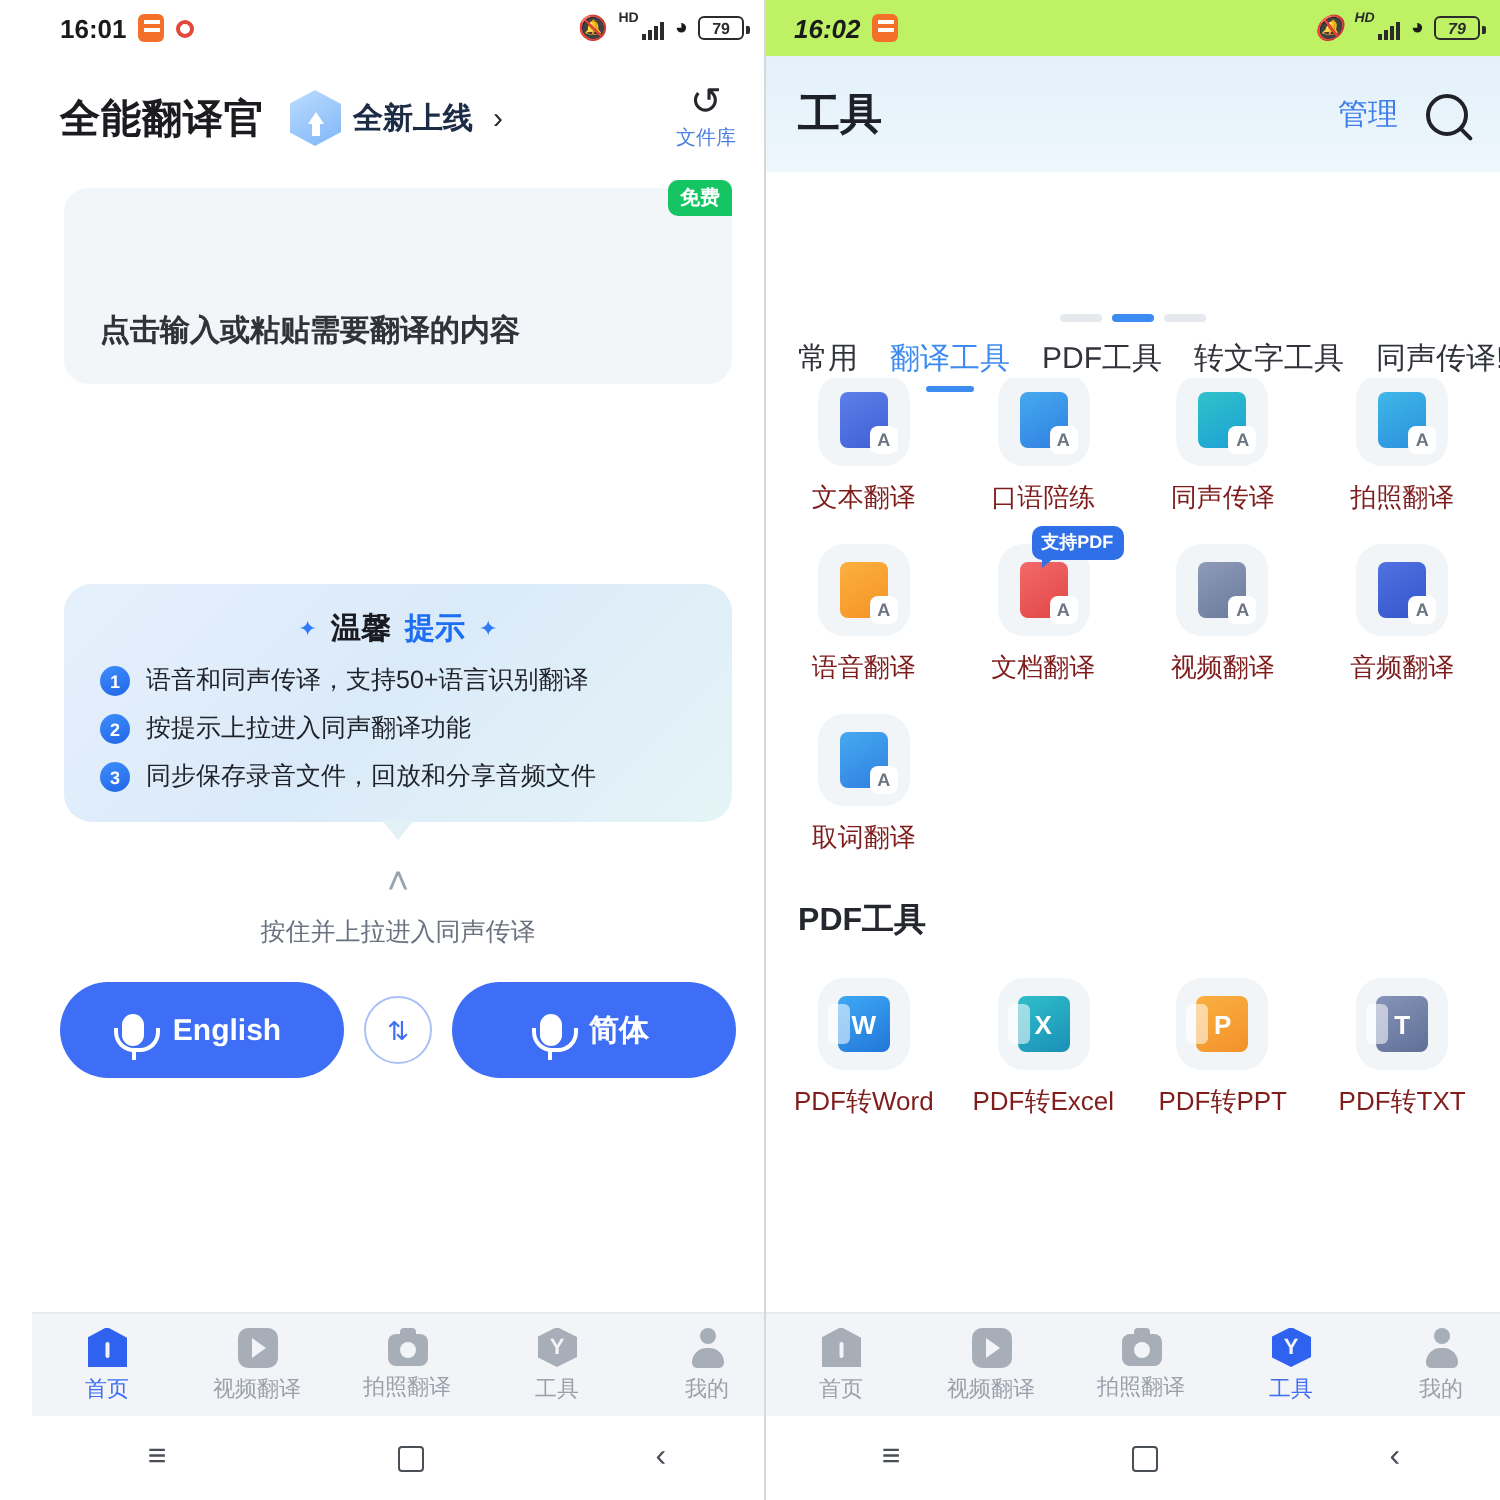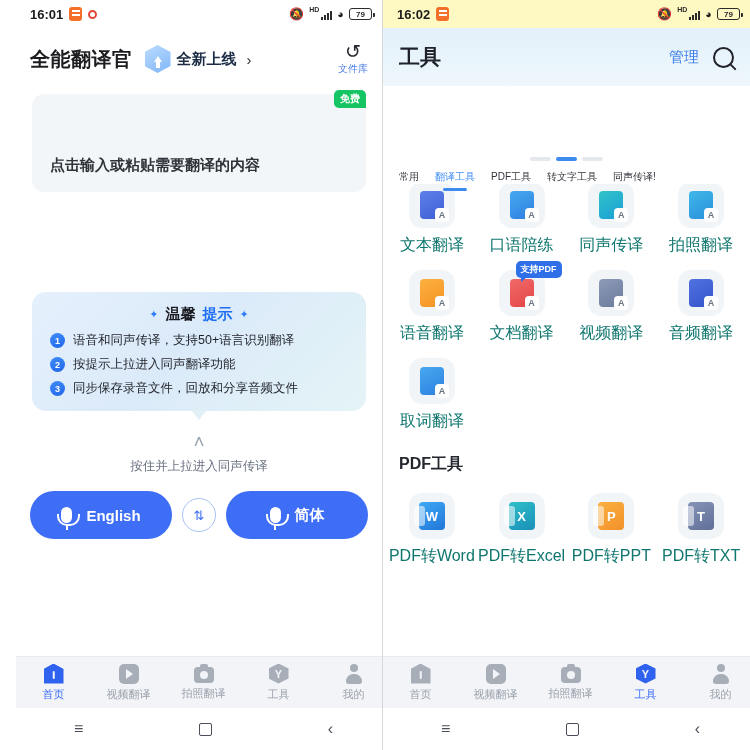--- a/index.html
+++ b/index.html
@@ -220,34 +220,34 @@
   .tools-title { font-size: 21px; font-weight: bold; color: #1e2128; }
   .tools-manage { margin-left: auto; font-size: 15px; color: #3d7ee8; }
   .tools-search {
     margin-left: 14px; width: 21px; height: 21px; border: 2.2px solid #202228;
     border-radius: 50%; position: relative;
   }
   .tools-search::after {
     content:""; position:absolute; right:-5px; bottom:-3px; width:8px; height:2.2px;
     background:#202228; transform: rotate(45deg); border-radius:2px;
   }
-  .statusbar.tinted { background: #fef9c3; }
+  .statusbar.tinted { background: #bef264; font-style: italic; }
 
   
   .pager { display: flex; justify-content: center; gap: 5px; margin-top: 71px; }
   .pager i { width: 21px; height: 4px; border-radius: 2px; background: #e5e8ec; display: block; }
   .pager i.on { background: #3d8bf0; }
 
   .cat-tabs {
     display: flex; align-items: flex-start; padding: 0 10px;
     margin-top: 9px; gap: 4px; position: relative; z-index: 4;
     background: #fff;
   }
   .cat-tab { flex: none; text-align: center; padding: 0 6px; position: relative; }
-  .cat-tab .ctl { font-size: 10px; color: #30333a; white-space: nowrap; }
+  .cat-tab .ctl { font-size: 15px; color: #30333a; white-space: nowrap; }
   .cat-tab.active .ctl { color: #3d8bf0; }
   .cat-tab.active::after {
     content: ""; position: absolute; left: 50%; transform: translateX(-50%);
     bottom: -7px; width: 24px; height: 3px; border-radius: 2px; background: #3d8bf0;
   }
 
   
   .grid { display: flex; flex-wrap: wrap; padding: 0 4px; margin-top: 4px; }
   .grid-cell {
     width: 25%; display: flex; flex-direction: column; align-items: center;
@@ -267,21 +267,21 @@
     display: flex; align-items: center; justify-content: center;
   }
   .doc-blue   { background: linear-gradient(150deg,#5d7fe8,#3f5fd6); }
   .doc-sky    { background: linear-gradient(150deg,#47a9f0,#2e7fe0); }
   .doc-teal   { background: linear-gradient(150deg,#2fc3c9,#1c9fd6); }
   .doc-cyan   { background: linear-gradient(150deg,#3fb8e8,#2a8fdc); }
   .doc-orange { background: linear-gradient(150deg,#fbb040,#f59324); }
   .doc-red    { background: linear-gradient(150deg,#f26a6a,#e24545); }
   .doc-slate  { background: linear-gradient(150deg,#8e9bb8,#6b7a9c); }
   .doc-indigo { background: linear-gradient(150deg,#5272e0,#3355cc); }
-  .tile-label { font-size: 16px; color: #0f766e; margin-top: 7px; }
+  .tile-label { font-size: 13px; color: #7f1d1d; margin-top: 7px; }
   .tile-badge {
     position: absolute; top: -9px; left: 50%; transform: translateX(-6px);
     background: #2f6fe8; color: #fff; font-size: 9px; font-weight: bold;
     padding: 2px 5px; border-radius: 5px; white-space: nowrap; z-index: 3;
   }
   .tile-badge::after {
     content: ""; position: absolute; left: 5px; bottom: -4px;
     border-top: 5px solid #2f6fe8; border-right: 6px solid transparent;
   }
 

